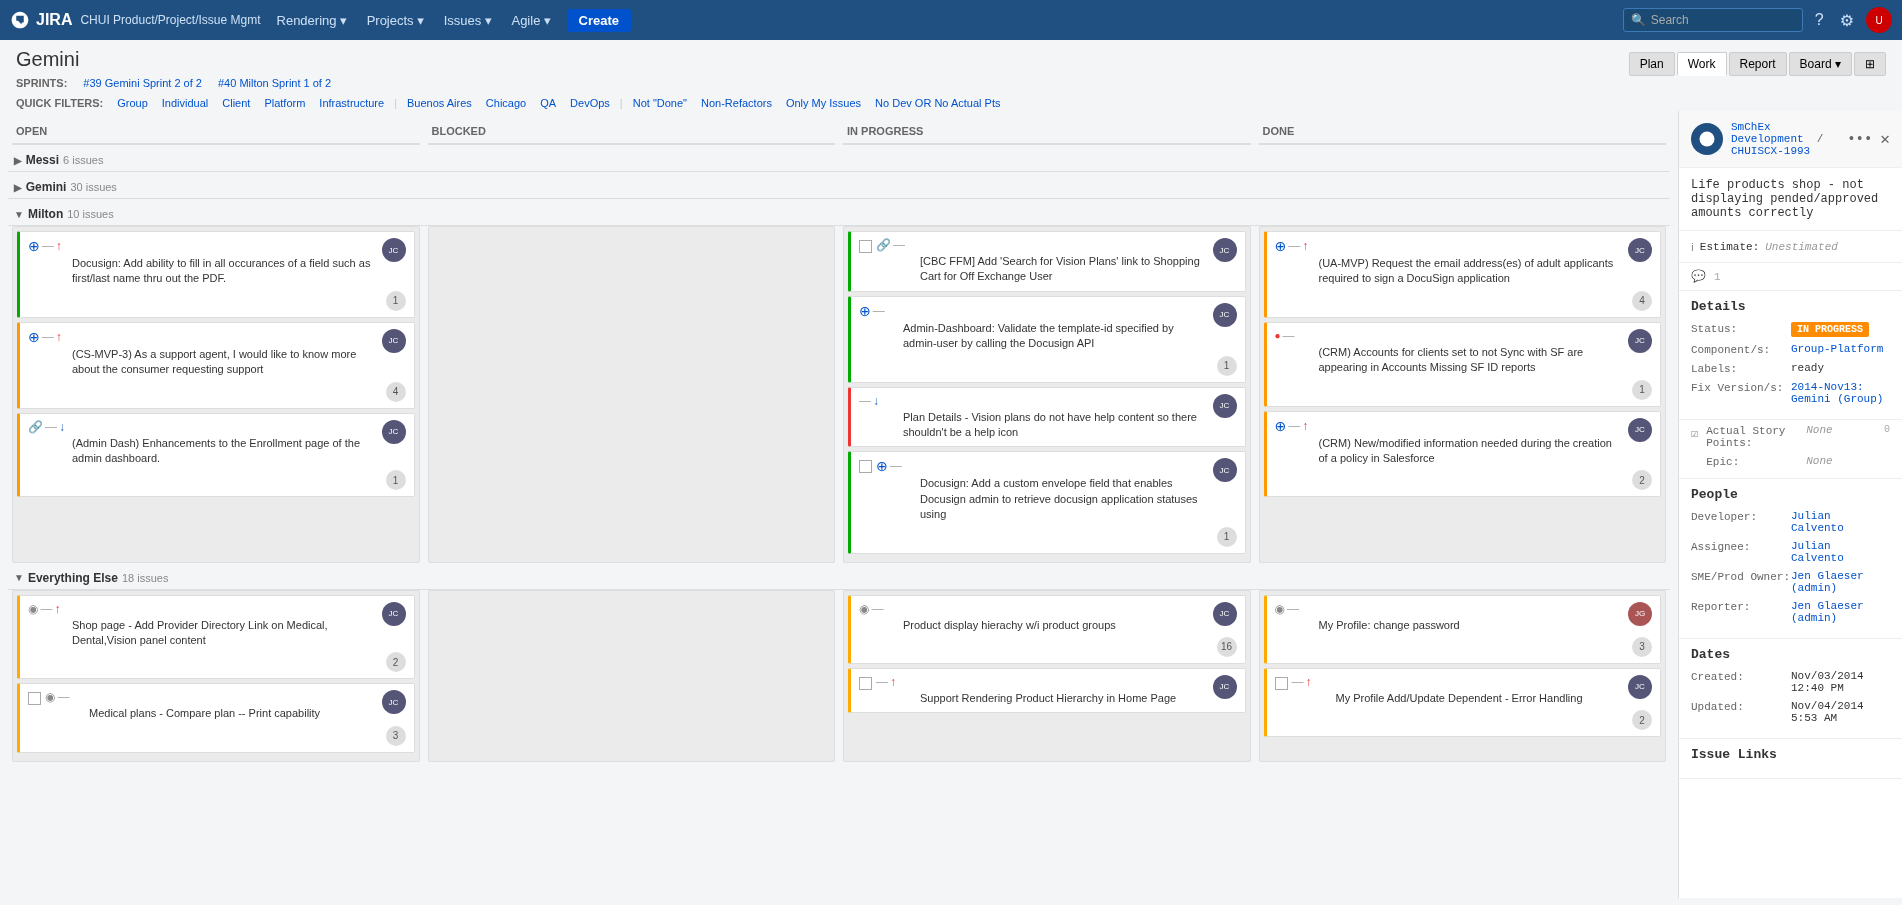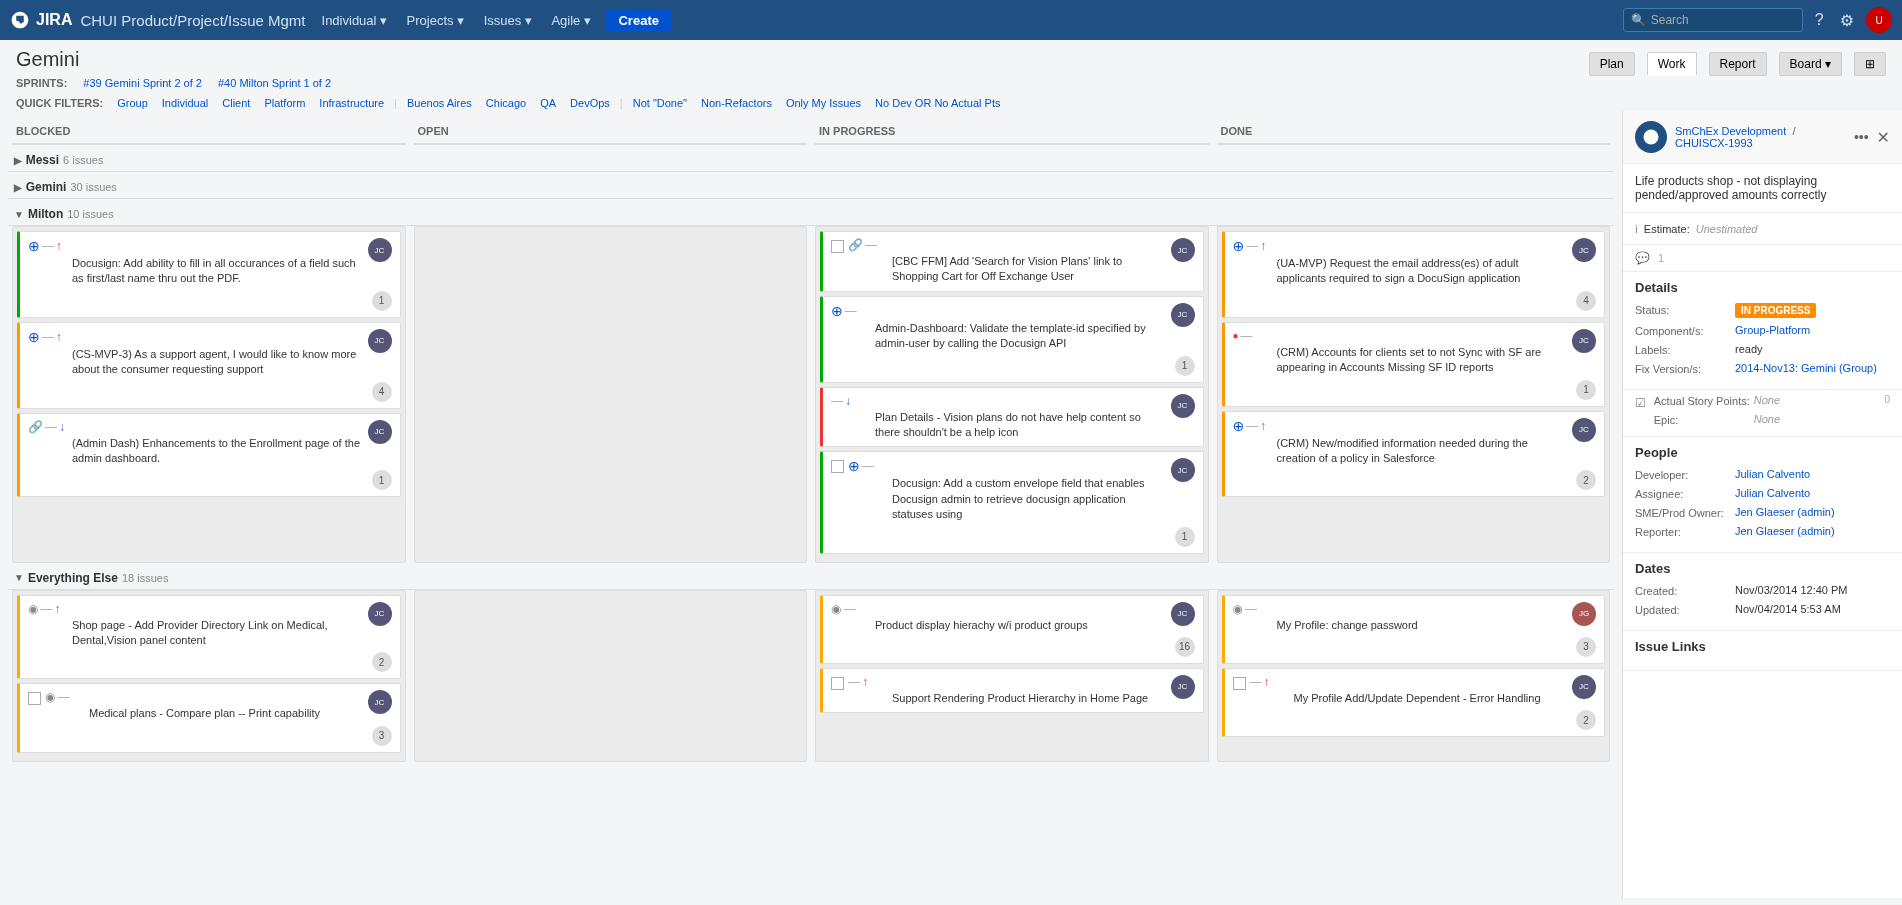--- a/index.html
+++ b/index.html
@@ -10,21 +10,21 @@
       background: #205081;
       height: 40px;
       display: flex;
       align-items: center;
       padding: 0 10px;
       gap: 8px;
       color: white;
     }
     .nav-logo { display: flex; align-items: center; gap: 6px; font-weight: bold; font-size: 14px; }
     .nav-logo svg { fill: white; }
-    .nav-project-name { color: #cce0f5; font-size: 15px; }
+    .nav-project-name { color: #cce0f5; font-size: 12px; }
     .nav-links { display: flex; gap: 4px; }
     .nav-link {
       color: #cce0f5; padding: 4px 8px; border-radius: 3px; cursor: pointer; font-size: 13px;
       display: flex; align-items: center; gap: 2px;
     }
     .nav-create {
       background: #0052cc; color: white; padding: 4px 12px; border-radius: 3px;
       cursor: pointer; font-size: 13px; font-weight: bold; border: none;
     }
     .nav-right { margin-left: auto; display: flex; align-items: center; gap: 8px; }
@@ -37,28 +37,28 @@
     .avatar-nav { width: 26px; height: 26px; border-radius: 50%; background: #c00; display: flex; align-items: center; justify-content: center; color: white; font-size: 10px; }
     .page-title { font-size: 20px; font-weight: 300; color: #333; margin-bottom: 6px; }
     .sprints-row { display: flex; gap: 16px; margin-bottom: 6px; font-size: 11px; color: #666; }
     .sprint-link { color: #0052cc; cursor: pointer; }
     .quick-filters { display: flex; align-items: center; gap: 6px; font-size: 11px; }
     .qf-label { color: #666; font-weight: bold; margin-right: 4px; }
     .qf-item { color: #0052cc; cursor: pointer; padding: 2px 4px; border-radius: 2px; }
     .qf-sep { color: #ccc; }
     .board-btn {
       background: #e0e0e0; border: 1px solid #ccc; padding: 4px 10px;
-      font-size: 12px; cursor: pointer; border-radius: 2px; margin-left: 10px;
+      font-size: 12px; cursor: pointer; border-radius: 2px;
     }
     .board-btn.active { background: #fff; border-bottom: 1px solid white; font-weight: normal; }
 
     
     .main-layout { display: flex; height: calc(100vh - 118px); }
     .board-area { flex: 1; overflow-x: auto; overflow-y: auto; padding: 8px 8px 0; }
-    .right-panel { width: 280px; background: white; border-left: 1px solid #ddd; overflow-y: auto; flex-shrink: 0; }
+    .right-panel { width: 224px; background: white; border-left: 1px solid #ddd; overflow-y: auto; flex-shrink: 0; font-family: Liberation Mono, monospace; }
 
     
     .columns { display: flex; gap: 0; min-width: 920px; }
     .column { flex: 1; min-width: 220px; padding: 0 4px; }
     .column-header { font-size: 11px; font-weight: bold; color: #666; text-transform: uppercase; padding: 6px 4px; border-bottom: 2px solid #ddd; margin-bottom: 4px; }
 
     
     .swimlane { margin-bottom: 4px; }
     .swimlane-header {
       display: flex; align-items: center; gap: 4px;
@@ -132,21 +132,21 @@
 
 <div class="top-nav">
   <div class="nav-logo">
     <svg width="20" height="20" viewBox="0 0 24 24">
       <path d="M12 2C6.48 2 2 6.48 2 12s4.48 10 10 10 10-4.48 10-10S17.52 2 12 2zm4.5 13H14v2.5L9.5 13H7.5V7h9v8z" fill="white"></path>
     </svg>
     <span style="font-size:16px; font-weight:bold; color:white;">JIRA</span>
   </div>
   <span class="nav-project-name">CHUI Product/Project/Issue Mgmt</span>
   <div class="nav-links">
-    <div class="nav-link">Individual ▾</div>
+    <div class="nav-link">Rendering ▾</div>
     <div class="nav-link">Projects ▾</div>
     <div class="nav-link">Issues ▾</div>
     <div class="nav-link">Agile ▾</div>
   </div>
   <button class="nav-create">Create</button>
   <div class="nav-right">
     <div class="nav-search">
       <span>🔍</span>
       <span style="color:#aaa;">Search</span>
     </div>
@@ -191,24 +191,24 @@
     <span class="qf-item">No Dev OR No Actual Pts</span>
   </div>
 </div>
 
 <div class="main-layout">
 
   <div class="board-area">
 
     <div class="columns">
       <div class="column">
+        <div class="column-header">Open</div>
+      </div>
+      <div class="column">
         <div class="column-header">Blocked</div>
-      </div>
-      <div class="column">
-        <div class="column-header">Open</div>
       </div>
       <div class="column">
         <div class="column-header">In Progress</div>
       </div>
       <div class="column">
         <div class="column-header">Done</div>
       </div>
     </div>
 
     <div class="swimlane">

